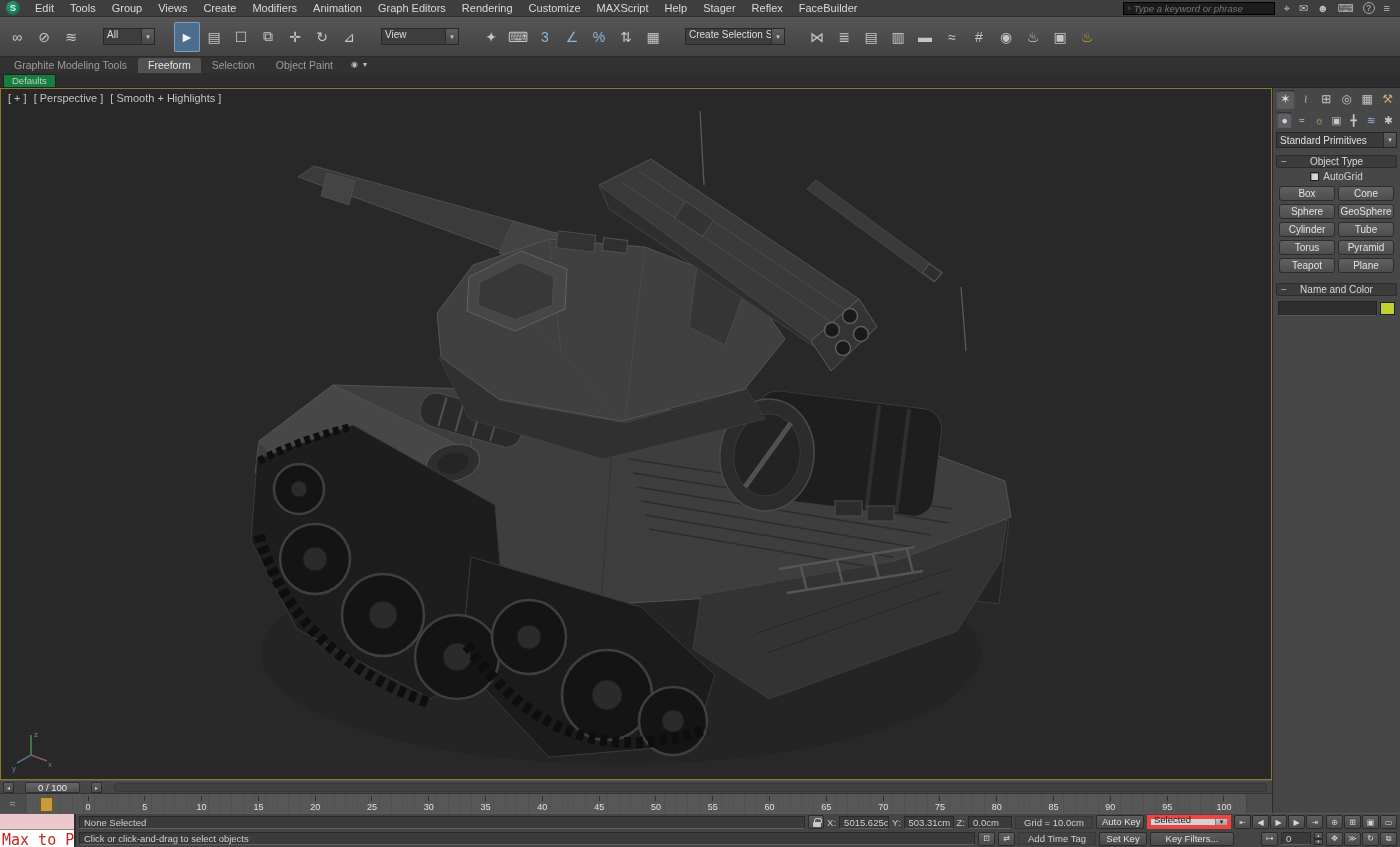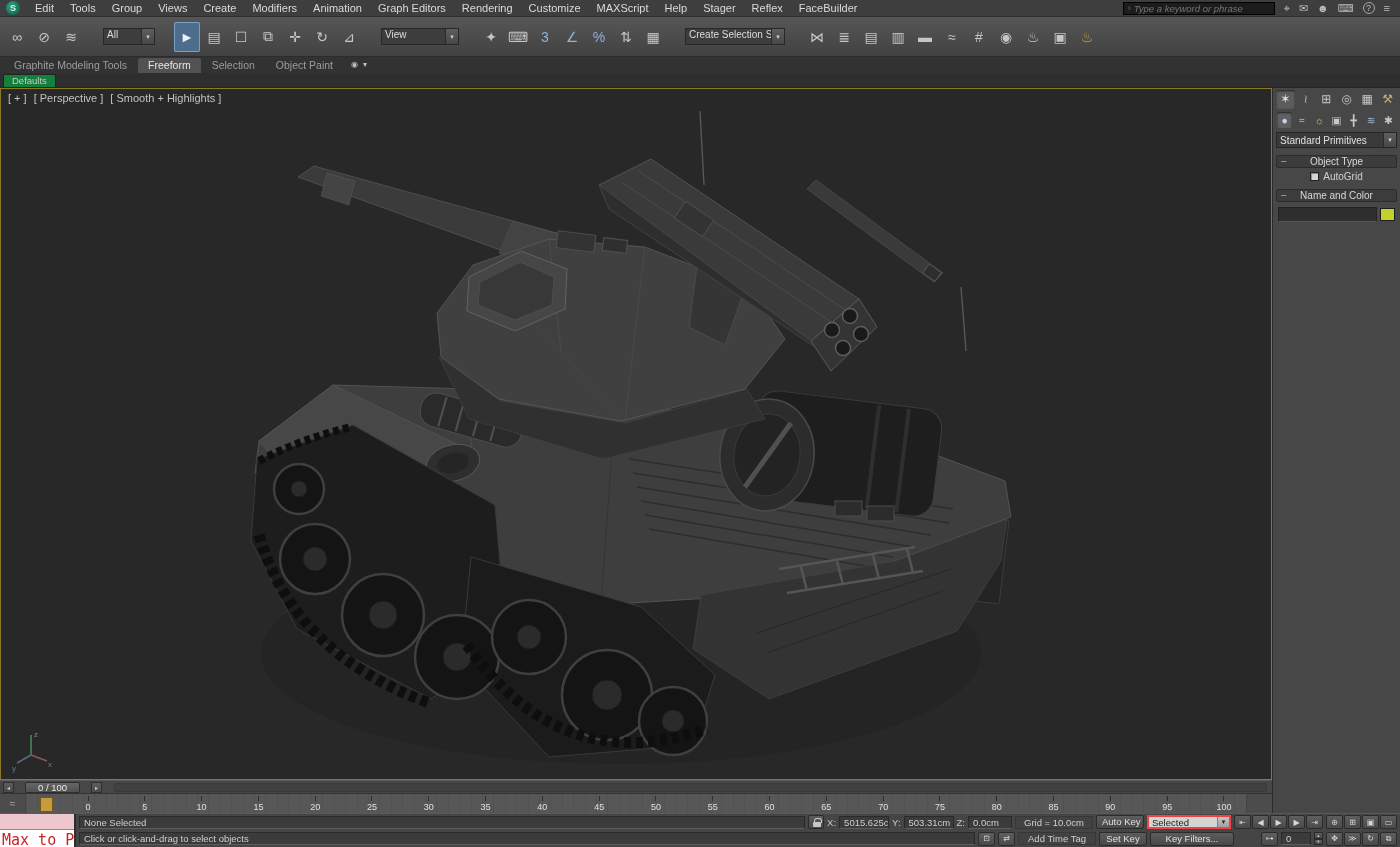--- a/index.html
+++ b/index.html
@@ -91,21 +91,21 @@
 .srow{flex:1;display:flex;align-items:center;gap:3px;padding:0 3px;min-width:0}
 .srow>*{flex:none}
 .field{background:#3b3b3b;border:1px solid #2a2a2a;border-bottom-color:#5e5e5e;height:13px;font-size:9.5px;
   color:#cfcfcf;padding:0 4px;line-height:11px;white-space:nowrap;overflow:hidden}
 .grow{flex:1 1 auto;min-width:0}
 .coord-lab{font-size:9.5px;color:#c8c8c8}
 .coord{width:50px}
 .flat{background:#424242;border:1px solid #383838;border-bottom-color:#383838}
 .sb-btn{height:14px;background:linear-gradient(#5c5c5c,#494949);border:1px solid #2b2b2b;border-radius:2px;
   font-size:9.5px;color:#e0e0e0;padding:0 5px;line-height:12px;white-space:nowrap;text-align:center}
-.sb-dd{height:14px;width:84px;background:#d4d4d4;border:2px solid #ef4444;display:flex;align-items:center;font-size:9.5px;color:#1c1c1c}
+.sb-dd{height:14px;width:84px;background:#d4d4d4;border:4px solid #ef4444;display:flex;align-items:flex-end;font-size:9.5px;color:#1c1c1c}
 .sb-dd .dd-arr{width:12px;background:linear-gradient(#c6c6c6,#a0a0a0);border-left:1px solid #808080;color:#222}
 .t-btn{width:17px;height:14px;background:linear-gradient(#5e5e5e,#4a4a4a);border:1px solid #2b2b2b;border-radius:2px;
   color:#d8d8d8;font-size:8px;display:flex;align-items:center;justify-content:center}
 .nav-group{display:flex;gap:1px}
 .key-gap{margin-left:24px}
 .lock{position:relative;width:16px;height:14px;background:linear-gradient(#5c5c5c,#494949);border:1px solid #2b2b2b;border-radius:2px}
 .lock::before{content:"";position:absolute;left:4.5px;top:1.5px;width:6px;height:4px;border:1.5px solid #c8c8c8;border-bottom:none;border-radius:3px 3px 0 0}
 .lock::after{content:"";position:absolute;left:3.5px;top:6px;width:8px;height:5px;background:#c8c8c8;border-radius:1px}
 .frame-field{width:30px}
 .spinner{display:flex;flex-direction:column;width:9px;height:13px}
@@ -401,20 +401,32 @@
     </div>
     <div class="rollout">
       <div class="ro-head">
         <span class="ro-minus">−</span>
         <span>Object Type</span>
       </div>
       <div class="autogrid">
         <span class="checkbox"></span>
         <span>AutoGrid</span>
       </div>
+      <div class="ot-grid" id="ot-grid">
+          <div class="cp-btn">Box</div>
+          <div class="cp-btn">Cone</div>
+          <div class="cp-btn">Sphere</div>
+          <div class="cp-btn">GeoSphere</div>
+          <div class="cp-btn">Cylinder</div>
+          <div class="cp-btn">Tube</div>
+          <div class="cp-btn">Torus</div>
+          <div class="cp-btn">Pyramid</div>
+          <div class="cp-btn">Teapot</div>
+          <div class="cp-btn">Plane</div>
+        </div>
     </div>
     <div class="rollout">
       <div class="ro-head">
         <span class="ro-minus">−</span>
         <span>Name and Color</span>
       </div>
       <div class="nc-row">
         <div class="nc-input"></div>
         <div class="nc-swatch" style="background: rgb(195, 209, 47);"></div>
       </div>

